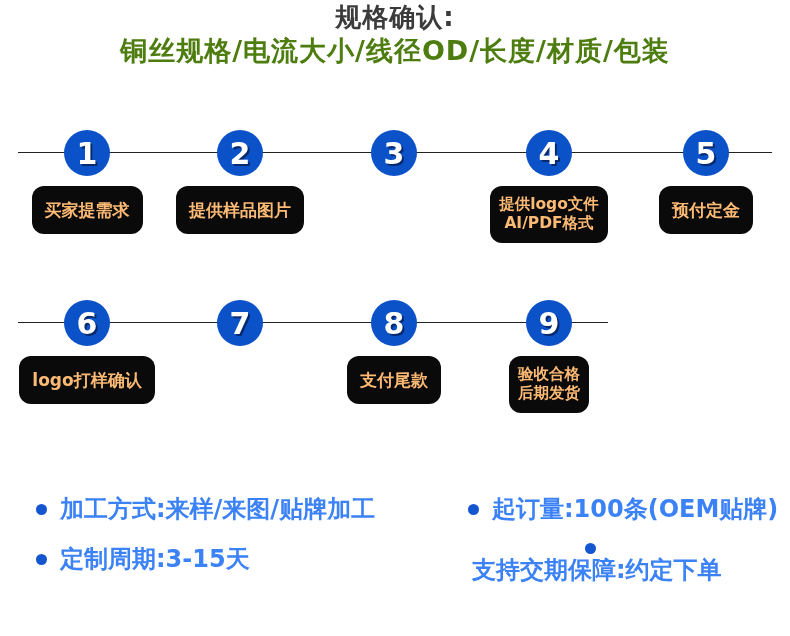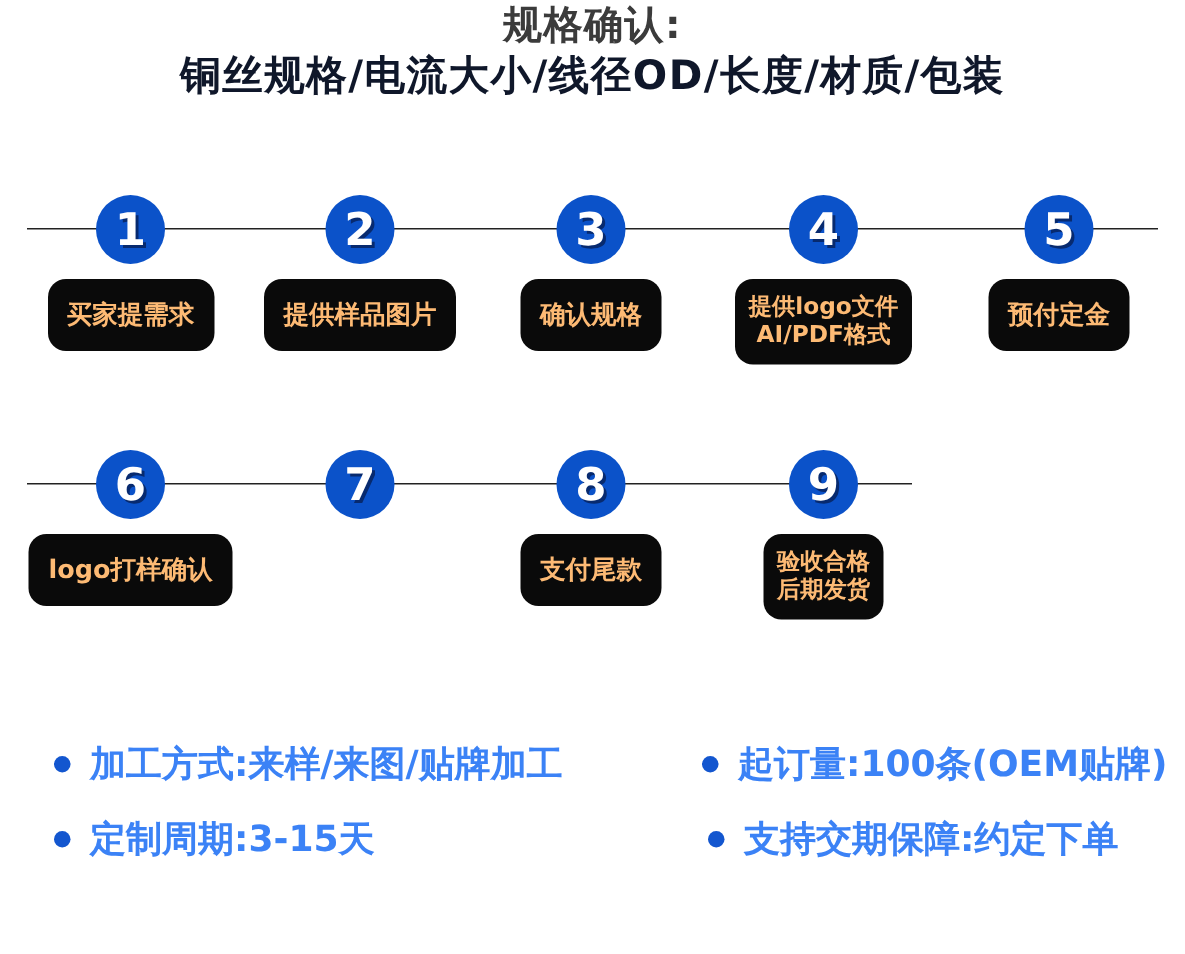--- a/index.html
+++ b/index.html
@@ -6,21 +6,21 @@
   body{
     width:790px;height:636px;background:#ffffff;
     font-family:"DejaVu Sans","Liberation Sans",sans-serif;
     position:relative;overflow:hidden;
   }
   .stage{position:absolute;inset:0;width:790px;height:636px;}
 
   
   .title-wrap{position:absolute;top:0;left:0;width:790px;text-align:center;}
   .title-line1{font-size:26px;font-weight:bold;color:#3b3b3b;line-height:1.2;margin-top:2px;letter-spacing:1px;}
-  .title-line2{font-size:27px;font-weight:bold;color:#0f172a;line-height:1.2;margin-top:2px;letter-spacing:1px;}
+  .title-line2{font-size:27px;font-weight:bold;color:#4d7c0f;line-height:1.2;margin-top:2px;letter-spacing:1px;}
 
   
   .flow-line{position:absolute;height:1px;background:#222222;}
   .flow-line.row1{top:152px;left:18px;width:754px;}
   .flow-line.row2{top:322px;left:18px;width:590px;}
 
   .step{
     position:absolute;width:160px;display:flex;flex-direction:column;
     align-items:center;
   }
@@ -62,21 +62,21 @@
     position:absolute;display:flex;align-items:center;
     font-size:24px;font-weight:bold;color:#3b82f6;white-space:nowrap;
   }
   .note .dot{
     width:11px;height:11px;border-radius:50%;
     background:#1356cf;margin-right:13px;flex:0 0 auto;
   }
   .n0{left:36px;top:493px;}
   .n1{left:36px;top:543px;}
   .n2{left:468px;top:493px;}
-  .n3{left:472px;top:543px;}
+  .n3{left:472px;top:543px;flex-direction:column;}
 </style>
 </head>
 <body>
 
 <div class="stage">
 
   <div class="title-wrap">
     <div class="title-line1">规格确认:</div>
     <div class="title-line2">铜丝规格/电流大小/线径OD/长度/材质/包装</div>
   </div>
@@ -87,21 +87,20 @@
   <div class="step s1">
     <div class="step-circle">1</div>
     <div class="step-box"><span>买家提需求</span></div>
   </div>
   <div class="step s2">
     <div class="step-circle">2</div>
     <div class="step-box"><span>提供样品图片</span></div>
   </div>
   <div class="step s3">
     <div class="step-circle">3</div>
-    <div class="step-box"><span>确认规格</span></div>
   </div>
   <div class="step s4">
     <div class="step-circle">4</div>
     <div class="step-box two-line"><span>提供logo文件</span><span class="l2">AI/PDF格式</span></div>
   </div>
   <div class="step s5">
     <div class="step-circle">5</div>
     <div class="step-box"><span>预付定金</span></div>
   </div>
 

